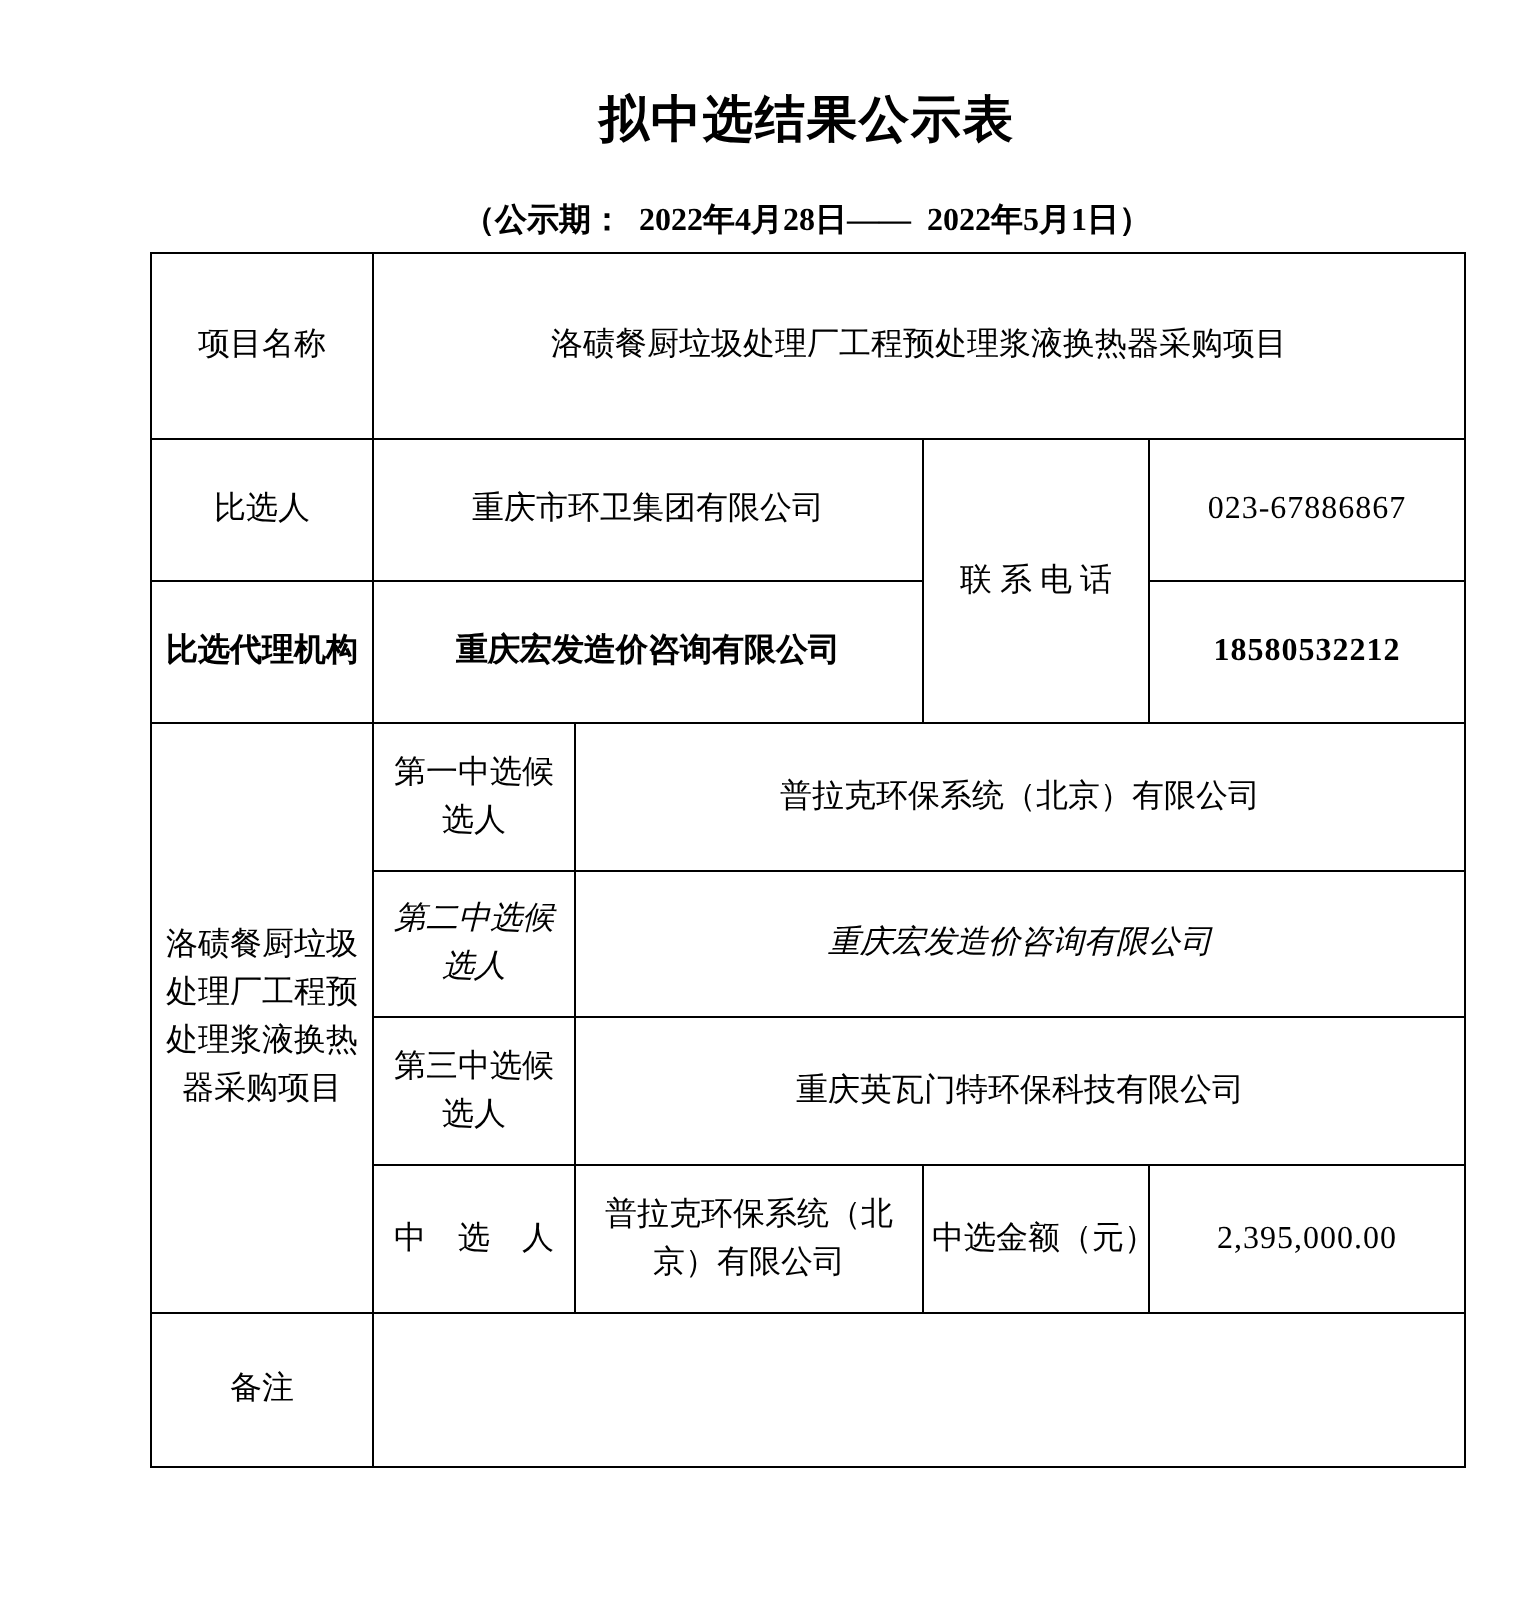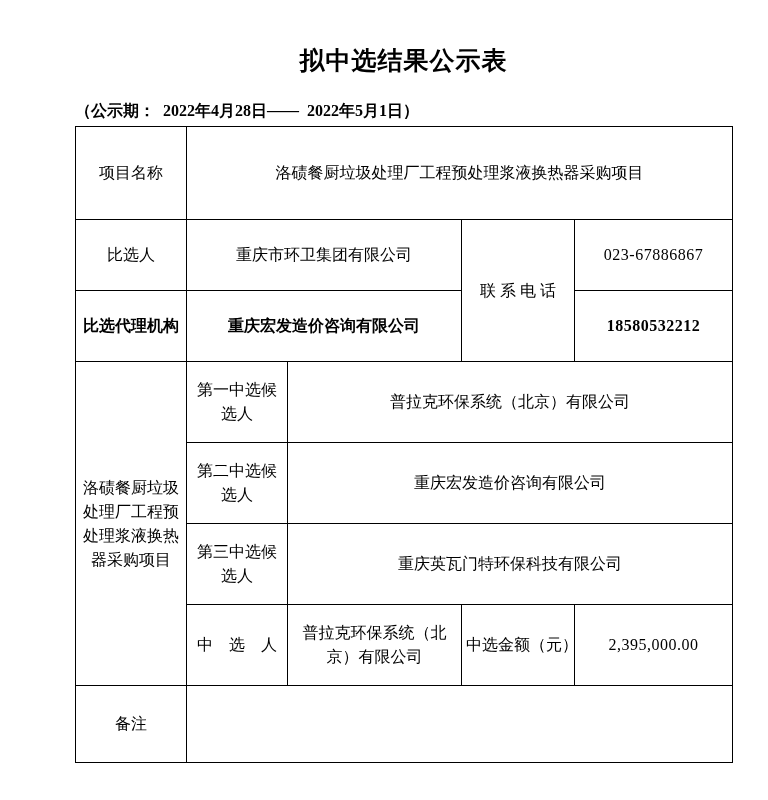--- a/index.html
+++ b/index.html
@@ -26,54 +26,54 @@
     text-align: center;
     font-size: 25px;
     font-weight: bold;
     letter-spacing: 1px;
     line-height: 34px;
   }
   .doc-subtitle {
     width: 657px;
     margin-left: 55px;
     margin-top: 22px;
-    text-align: left;
+    text-align: center;
     font-size: 16px;
     font-weight: bold;
     white-space: pre;
     line-height: 22px;
   }
   table.result-table {
     border-collapse: collapse;
     table-layout: fixed;
     margin: 4px 0 0 55px;
     width: 657px;
   }
   table.result-table td {
     border: 1px solid #000000;
     text-align: center;
     vertical-align: middle;
     font-size: 16px;
     line-height: 24px;
-    padding: 16px 4px;
+    padding: 2px 4px;
     box-sizing: border-box;
     overflow: hidden;
     word-break: break-all;
   }
   col.c1 { width: 111px; }
   col.c2 { width: 101px; }
   col.c3 { width: 174px; }
   col.c4 { width: 113px; }
   col.c5 { width: 158px; }
 
   tr.r1 { height: 93px; }
   tr.r2 { height: 71px; }
   tr.r3 { height: 71px; font-weight: bold; }
   tr.r4 { height: 74px; }
-  tr.r5 { height: 73px; }
+  tr.r5 { height: 73px; font-style: italic; }
   tr.r6 { height: 74px; }
   tr.r7 { height: 74px; }
   tr.r8 { height: 77px; }
 
   td.winner-name {
     font-size: 14px;
     line-height: 21px;
     padding: 2px 2px;
   }
   td.amount-label {

